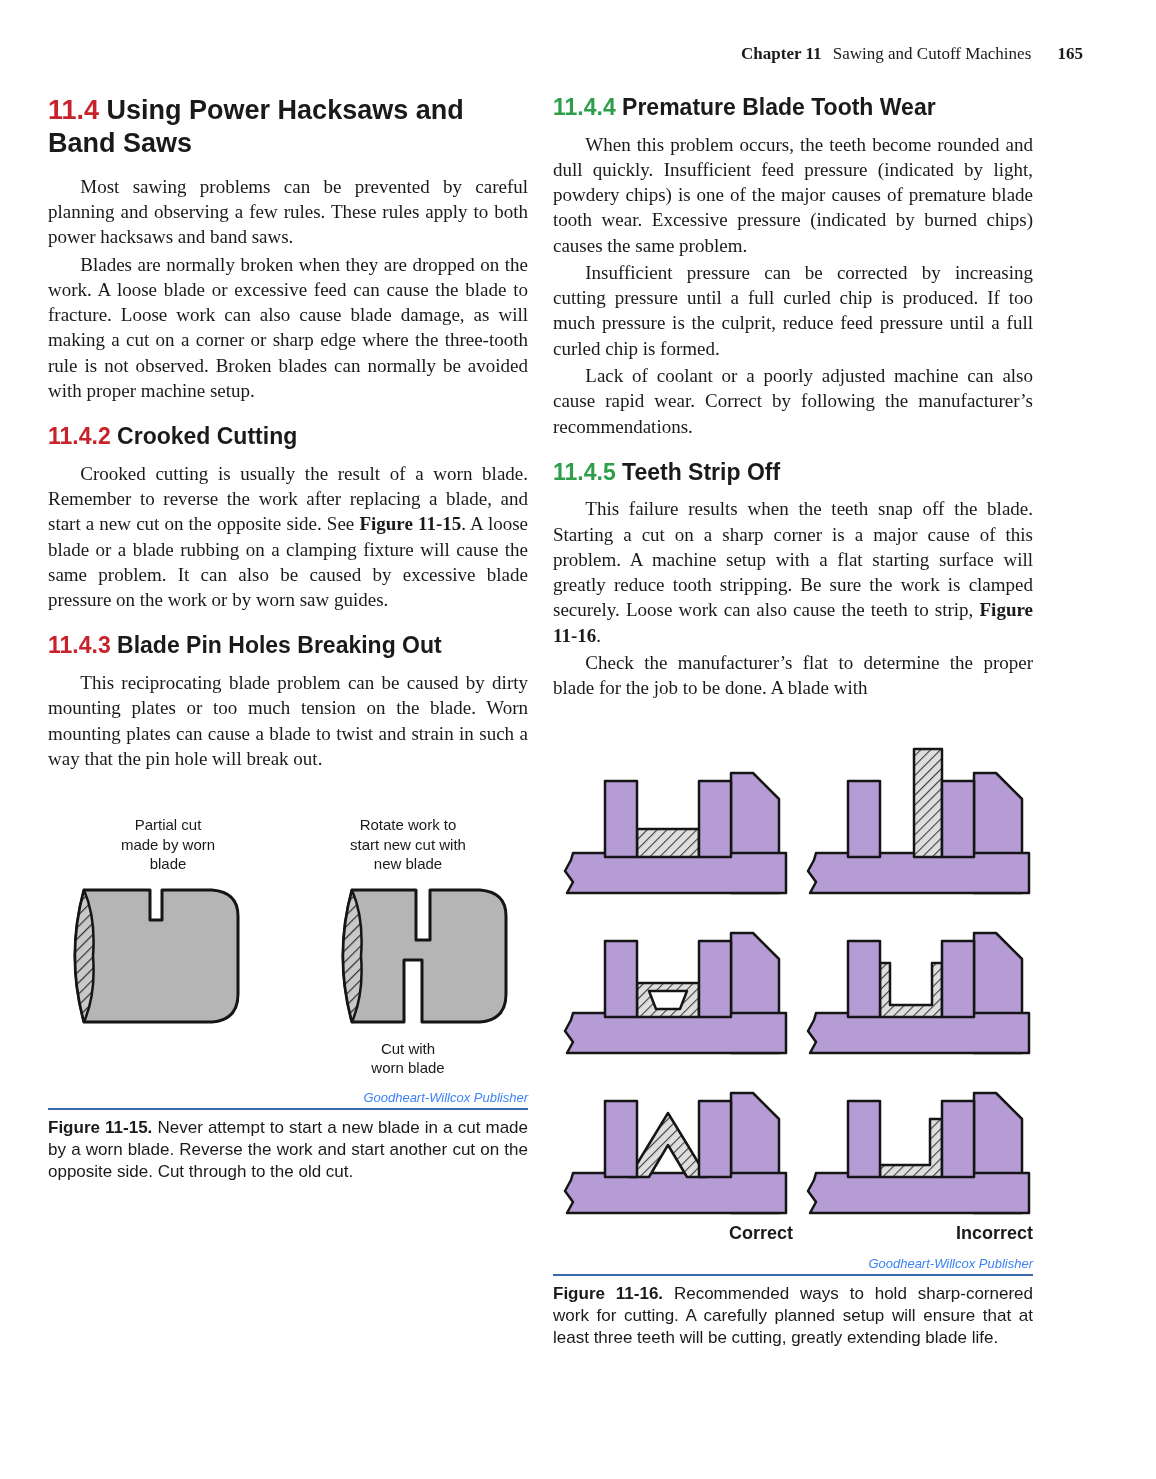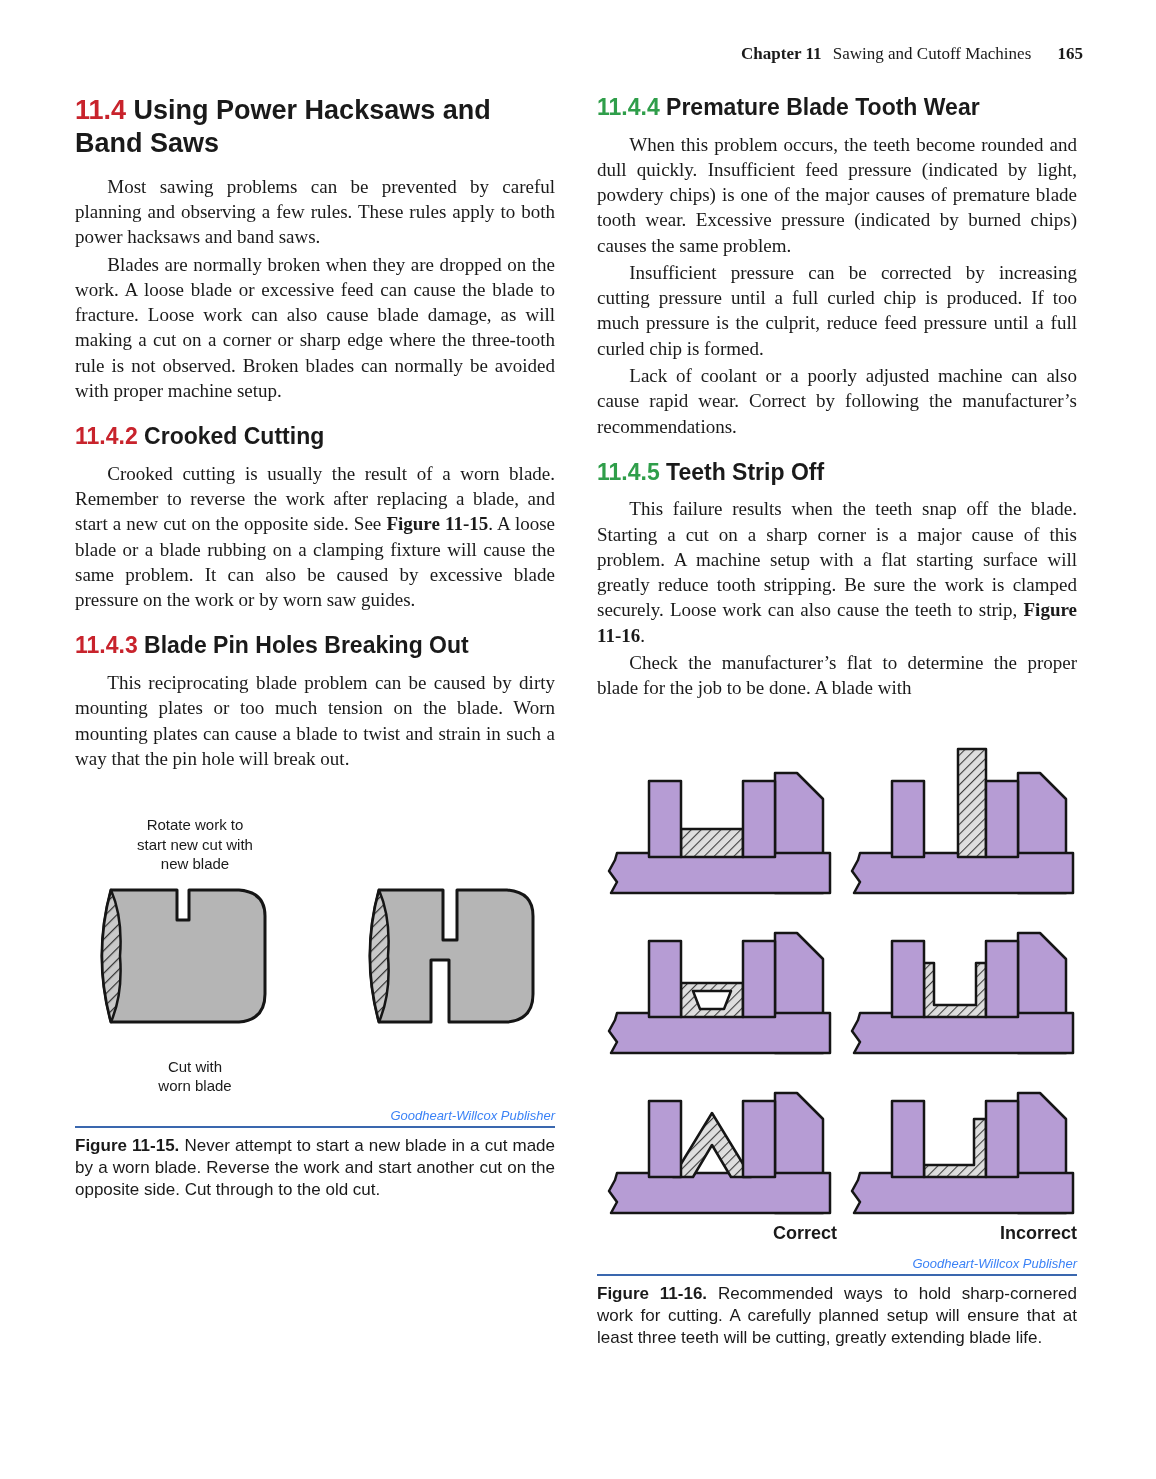--- a/index.html
+++ b/index.html
@@ -4,35 +4,35 @@
 <style>
   * { margin: 0; padding: 0; box-sizing: border-box; }
   html, body { background: #ffffff; }
   body {
     width: 1156px; height: 1479px;
     font-family: "Liberation Serif", serif;
     color: #1a1a1a;
     overflow: hidden;
     position: relative;
   }
-  .page { padding: 44px 73px 0 75px; }
+  .page { padding: 44px 73px 0 48px; }
 
   
   .running-head {
     text-align: right;
     font-size: 17px;
     margin-bottom: 30px;
     color: #1a1a1a;
   }
   .rh-chapter { font-weight: bold; }
   .rh-title { margin-left: 7px; }
   .rh-page { font-weight: bold; margin-left: 22px; }
 
   
-  .columns { display: flex; gap: 42px; align-items: flex-start; }
+  .columns { display: flex; gap: 25px; align-items: flex-start; }
   .col { width: 480px; }
   .col > :first-child { margin-top: 0; }
 
   
   h1.h-main {
     font-family: "Liberation Sans", sans-serif;
     font-size: 27px; line-height: 1.22;
     margin: 0 0 14px 0;
     letter-spacing: 0;
   }
@@ -55,21 +55,21 @@
   
   figure.figure { margin-top: 44px; }
   .fig-label {
     font-family: "Liberation Sans", sans-serif;
     font-size: 15px; line-height: 1.3;
     text-align: center;
     white-space: pre-line;
   }
   .fig15-labels { display: flex; margin-bottom: 10px; }
   .fig15-labels .fig-label { width: 50%; }
-  .fig15-bottom { display: flex; margin-top: 24px; flex-direction: column; }
+  .fig15-bottom { display: flex; margin-top: 6px; }
   .fig15-bottom .spacer { width: 50%; }
   .fig15-bottom .fig-label { width: 50%; }
 
   .vise-grid {
     display: grid;
     grid-template-columns: 235px 235px;
     column-gap: 8px; row-gap: 10px;
   }
   .verdicts { display: flex; margin-top: 8px; }
   .verdict {
@@ -153,20 +153,23 @@
       <h2 class="h-sub"><span class="num-red">11.4.2</span> <span>Crooked Cutting</span></h2>
 
       <p class="body"><span>Crooked cutting is usually the result of a worn blade. Remember to reverse the work after replacing a blade, and start a new cut on the opposite side. See </span><b>Figure 11-15</b><span>. A loose blade or a blade rubbing on a clamping fixture will cause the same problem. It can also be caused by excessive blade pressure on the work or by worn saw guides.</span></p>
 
       <h2 class="h-sub"><span class="num-red">11.4.3</span> <span>Blade Pin Holes Breaking Out</span></h2>
 
       <p class="body">This reciprocating blade problem can be caused by dirty mounting plates or too much tension on the blade. Worn mounting plates can cause a blade to twist and strain in such a way that the pin hole will break out.</p>
 
       <figure class="figure">
         <div class="fig15-labels">
+          <div class="fig-label">Partial cut
+made by worn
+blade</div>
           <div class="fig-label">Rotate work to
 start new cut with
 new blade</div>
         </div>
 
         <svg width="480" height="145" viewBox="0 0 480 145">
 
           <g transform="translate(4,0)">
             <path class="gray-part" d="M 32 6 Q 14 72 32 138 L 160 138 Q 186 136 186 110 L 186 32 Q 186 8 160 6 L 110 6 L 110 36 L 98 36 L 98 6 Z"></path>
             <path class="hatched-gray" d="M 32 6 Q 14 72 32 138 Q 44 110 41 72 Q 44 34 32 6 Z"></path>

